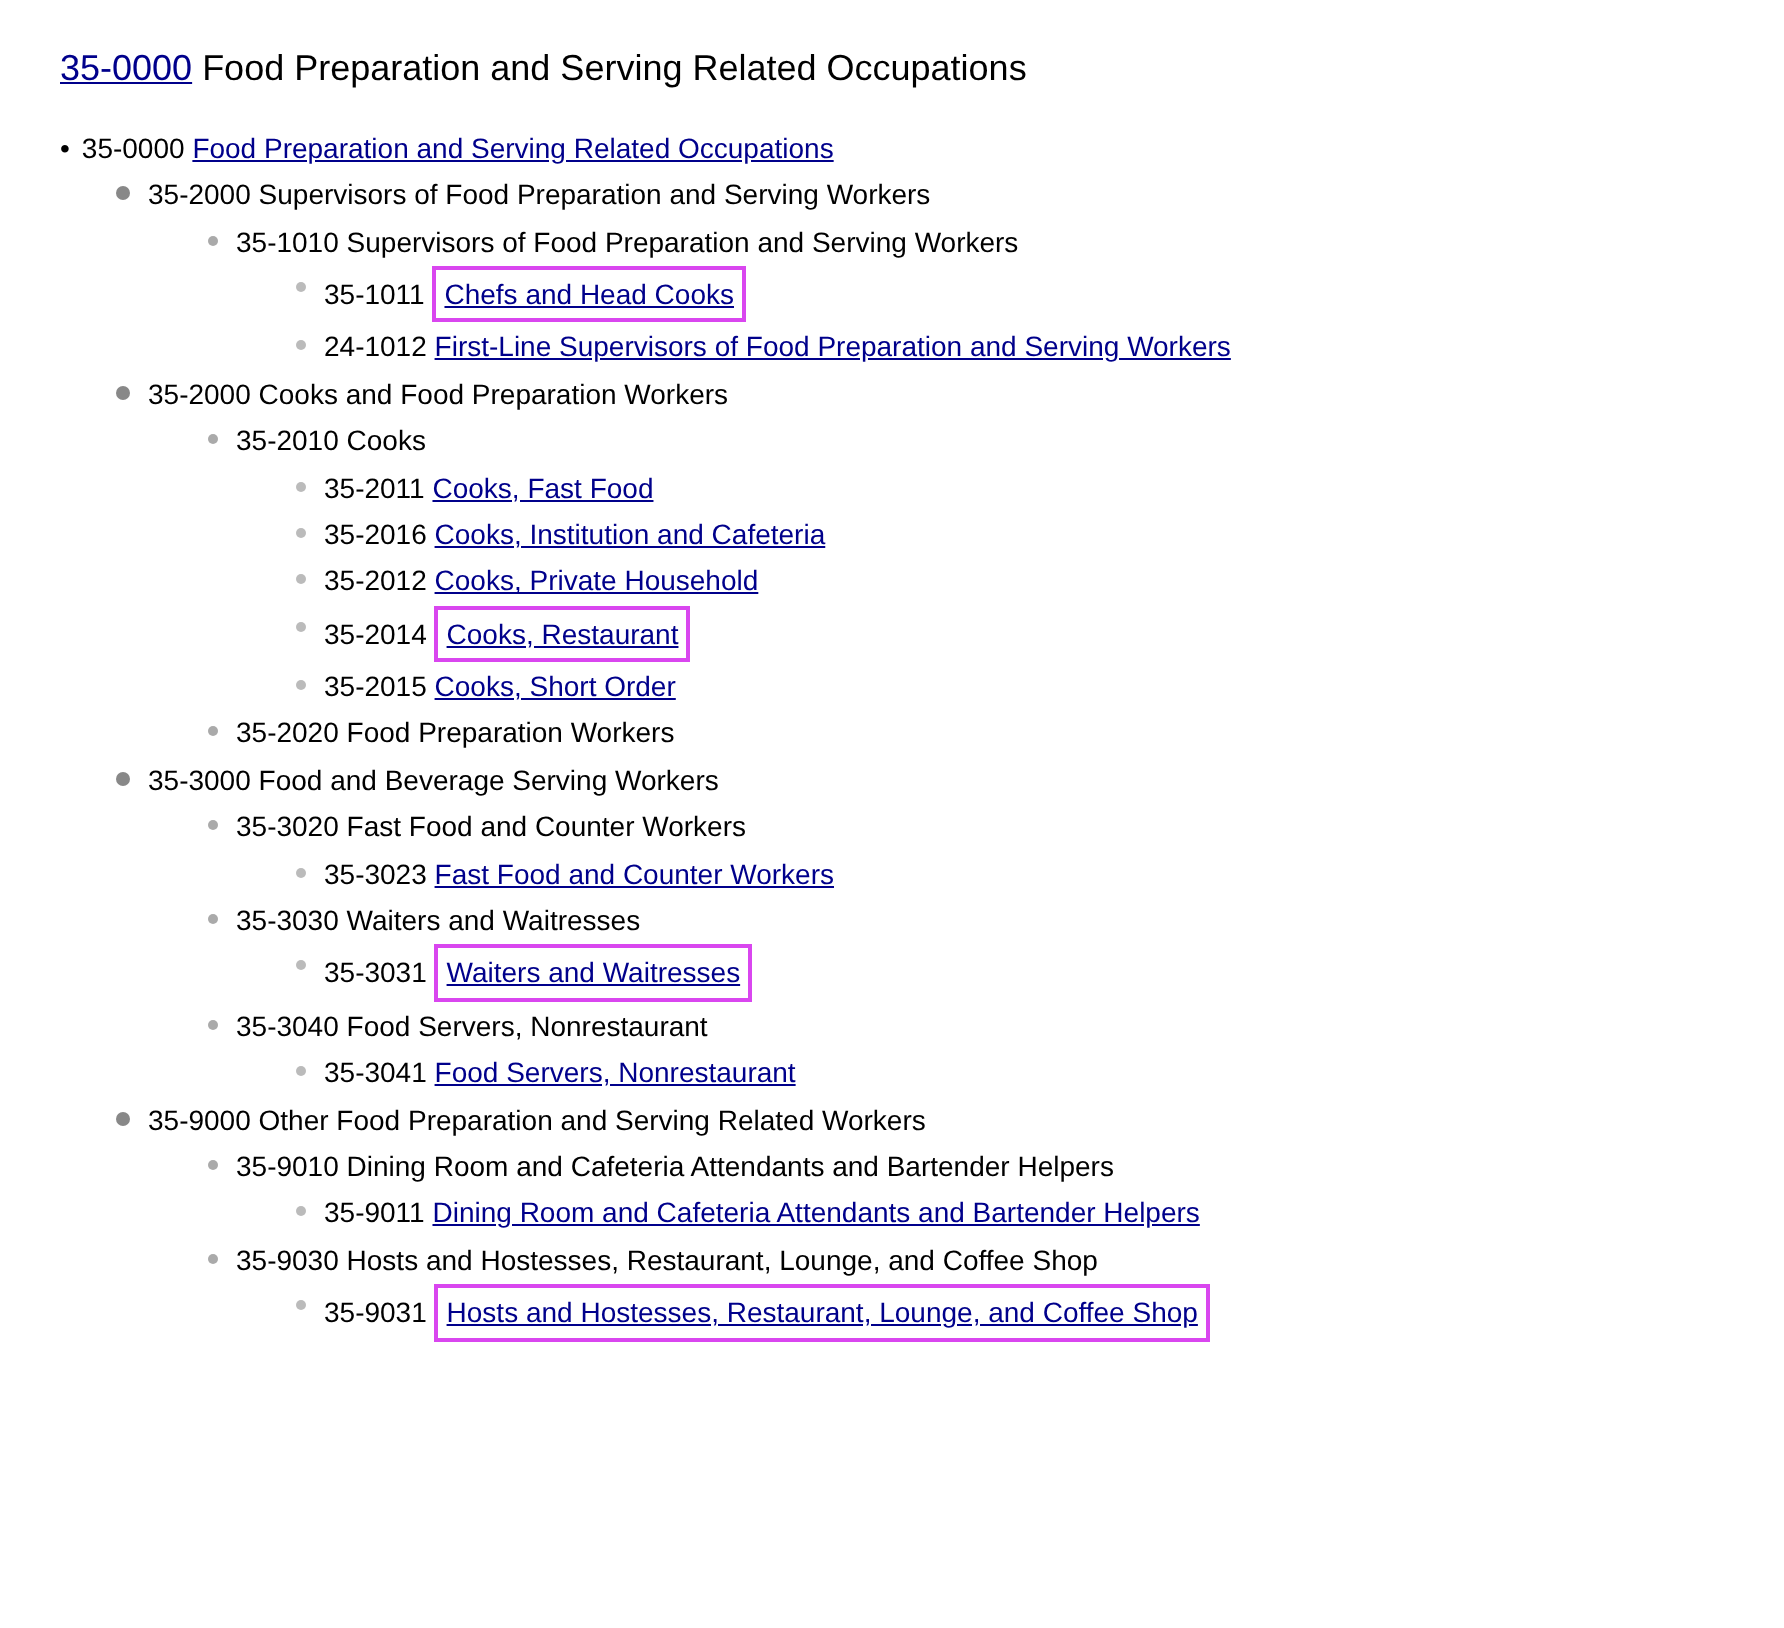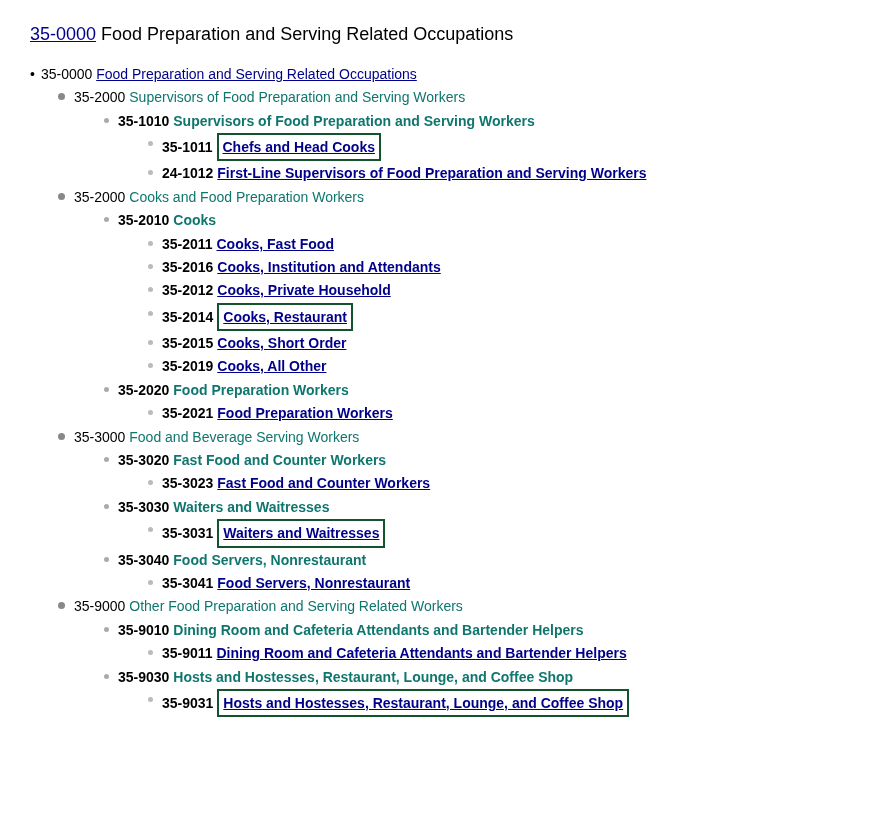--- a/index.html
+++ b/index.html
@@ -53,21 +53,20 @@
       left: 0;
       top: 7px;
     }
     
     .level2 {
       padding-left: 28px;
     }
     .level2 > li {
       position: relative;
       padding-left: 16px;
-      font-weight: bold;
     }
     .level2 > li::before {
       content: "";
       display: inline-block;
       width: 5px;
       height: 5px;
       border-radius: 50%;
       background: #aaa;
       position: absolute;
       left: 2px;
@@ -94,51 +93,48 @@
     }
     a {
       color: #00008b;
       text-decoration: underline;
     }
     .code {
       color: #000;
     }
     .boxed {
       display: inline-block;
-      border: 2px solid #14532d;
+      border: 2px solid #d946ef;
       padding: 1px 4px;
     }
     .item-label {
-      color: #0f766e;
+      color: #000000;
     }
   </style>
 </head>
 <body>
 
 <h1><a href="#">35-0000</a>  Food Preparation and Serving Related Occupations</h1>
 <ul class="level0">
     <li><span class="code">35-0000</span>  <a href="#">Food Preparation and Serving Related Occupations</a><ul class="level1">
         <li><span class="code">35-2000</span>  <span class="item-label">Supervisors of Food Preparation and Serving Workers</span><ul class="level2">
             <li><span class="code">35-1010</span>  <span class="item-label">Supervisors of Food Preparation and Serving Workers</span><ul class="level3">
                 <li><span class="code">35-1011</span>  <span class="boxed"><a href="#">Chefs and Head Cooks</a></span></li>
                 <li><span class="code">24-1012</span>  <a href="#">First-Line Supervisors of Food Preparation and Serving Workers</a></li>
               </ul></li>
           </ul></li>
         <li><span class="code">35-2000</span>  <span class="item-label">Cooks and Food Preparation Workers</span><ul class="level2">
             <li><span class="code">35-2010</span>  <span class="item-label">Cooks</span><ul class="level3">
                 <li><span class="code">35-2011</span>  <a href="#">Cooks, Fast Food</a></li>
-                <li><span class="code">35-2016</span>  <a href="#">Cooks, Institution and Attendants</a></li>
+                <li><span class="code">35-2016</span>  <a href="#">Cooks, Institution and Cafeteria</a></li>
                 <li><span class="code">35-2012</span>  <a href="#">Cooks, Private Household</a></li>
                 <li><span class="code">35-2014</span>  <span class="boxed"><a href="#">Cooks, Restaurant</a></span></li>
                 <li><span class="code">35-2015</span>  <a href="#">Cooks, Short Order</a></li>
-                <li><span class="code">35-2019</span>  <a href="#">Cooks, All Other</a></li>
               </ul></li>
-            <li><span class="code">35-2020</span>  <span class="item-label">Food Preparation Workers</span><ul class="level3">
-                <li><span class="code">35-2021</span>  <a href="#">Food Preparation Workers</a></li>
-              </ul></li>
+            <li><span class="code">35-2020</span>  <span class="item-label">Food Preparation Workers</span></li>
           </ul></li>
         <li><span class="code">35-3000</span>  <span class="item-label">Food and Beverage Serving Workers</span><ul class="level2">
             <li><span class="code">35-3020</span>  <span class="item-label">Fast Food and Counter Workers</span><ul class="level3">
                 <li><span class="code">35-3023</span>  <a href="#">Fast Food and Counter Workers</a></li>
               </ul></li>
             <li><span class="code">35-3030</span>  <span class="item-label">Waiters and Waitresses</span><ul class="level3">
                 <li><span class="code">35-3031</span>  <span class="boxed"><a href="#">Waiters and Waitresses</a></span></li>
               </ul></li>
             <li><span class="code">35-3040</span>  <span class="item-label">Food Servers, Nonrestaurant</span><ul class="level3">
                 <li><span class="code">35-3041</span>  <a href="#">Food Servers, Nonrestaurant</a></li>

